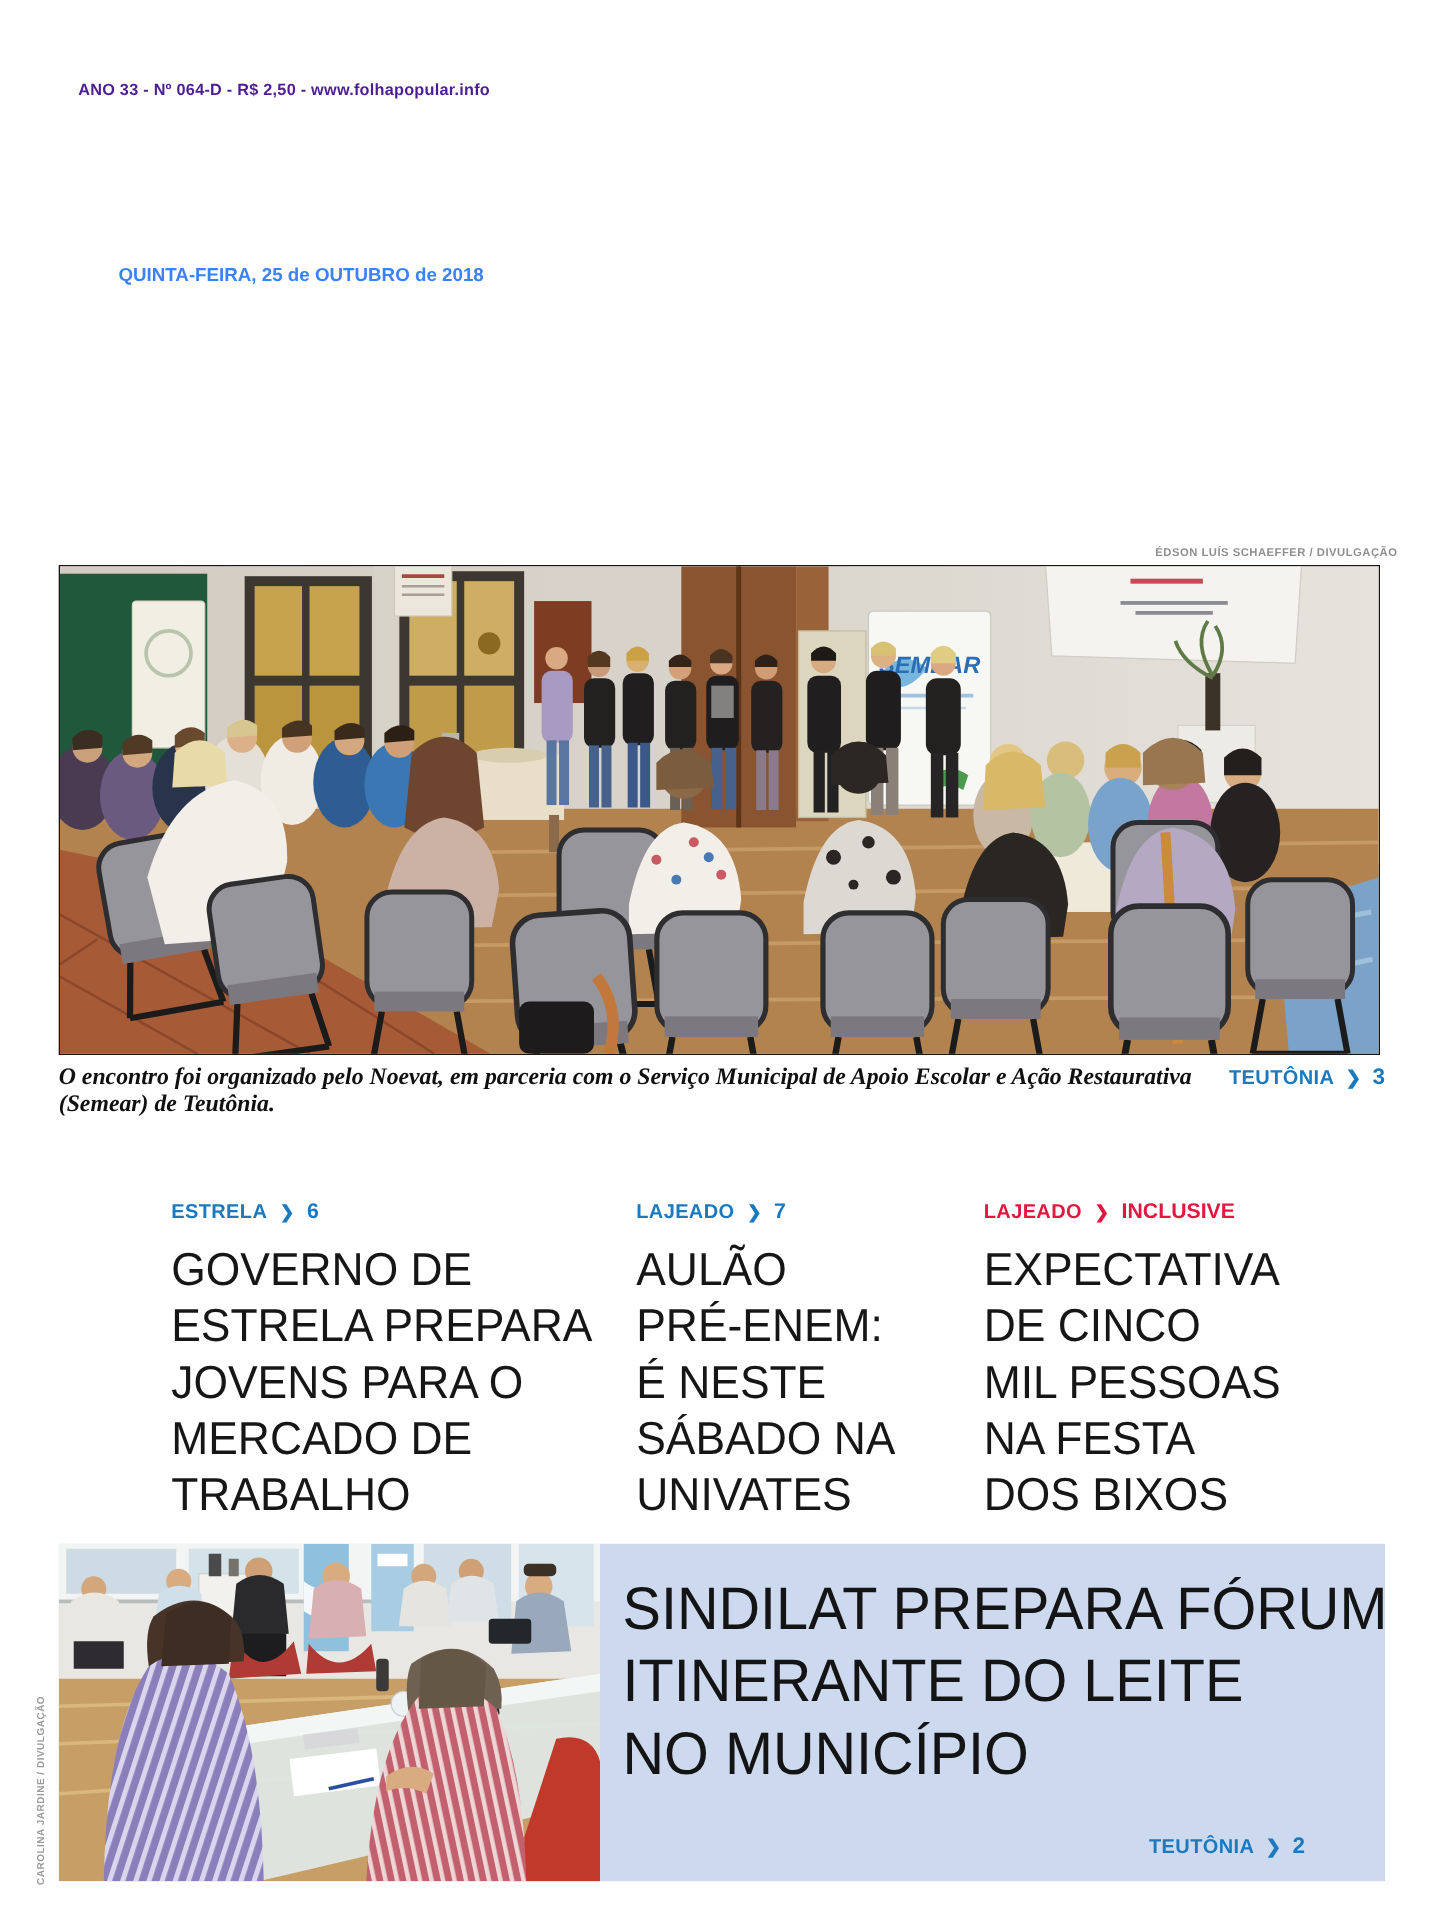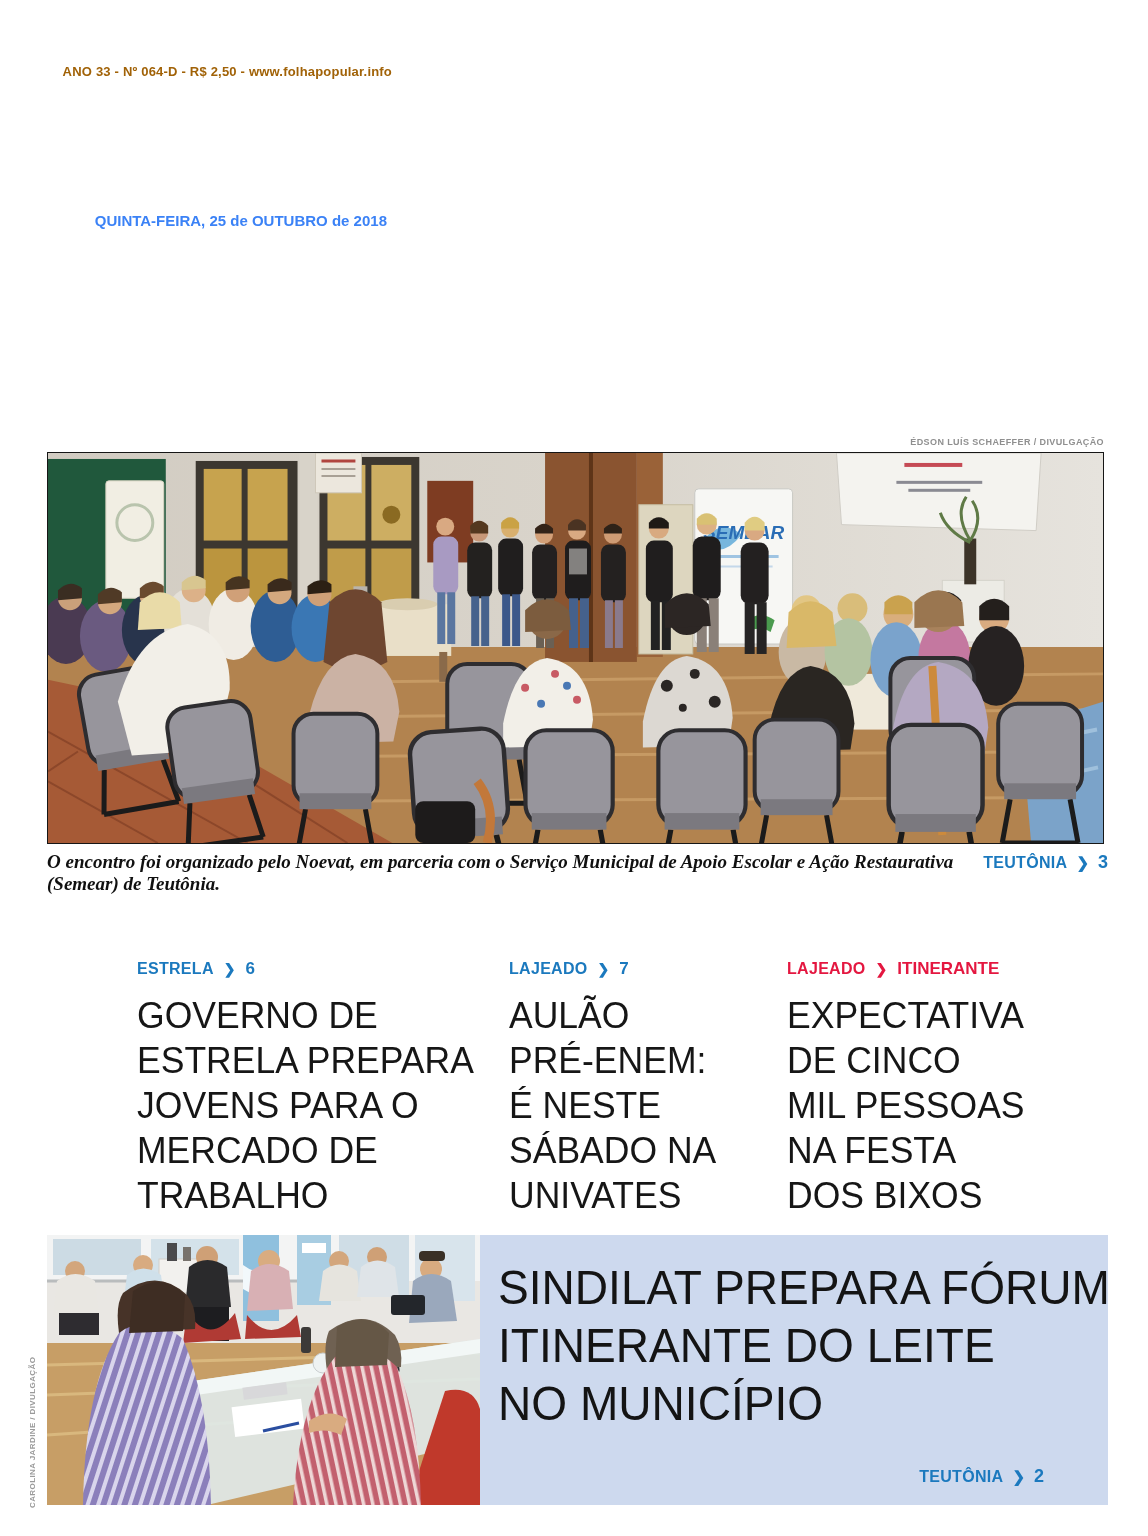--- a/index.html
+++ b/index.html
@@ -9,41 +9,41 @@
     --inclusive-red:#e41740;
     --bottombox:#cdd9ee;
   }
   *{margin:0;padding:0;box-sizing:border-box;}
   html,body{background:#ffffff;}
   body{font-family:"Liberation Sans",sans-serif;}
   .page{position:relative;width:1148px;height:1536px;background:#fff;overflow:hidden;margin:0 auto;}
 
   
   .mast-info{position:absolute;top:64px;left:47px;width:345px;text-align:right;
-    font-size:13px;font-weight:bold;color:#a16207;letter-spacing:.2px;}
+    font-size:13px;font-weight:bold;color:#4c1d95;letter-spacing:.2px;}
   .mast-red{position:absolute;top:88px;left:55px;width:378px;height:122px;background:var(--red);
     clip-path:polygon(0 0,calc(100% - 38px) 0,100% 50%,calc(100% - 38px) 100%,0 100%);
     display:flex;align-items:center;justify-content:center;padding-right:34px;}
   .mast-red .logo1{font-family:"Liberation Serif",serif;font-weight:bold;color:#fff;
     font-size:115px;line-height:1;letter-spacing:-2px;transform:translateY(-6px);}
   .mast-blue{position:absolute;top:62px;left:418px;width:672px;height:177px;background:var(--blue);
     clip-path:polygon(14px 0,100% 0,100% 100%,14px 100%,48px 50%);
     display:flex;align-items:center;justify-content:center;padding-left:40px;}
   .mast-blue .logo2{font-family:"Liberation Serif",serif;font-weight:bold;color:#fff;
     font-size:148px;line-height:1;letter-spacing:-3px;transform:translateY(-8px);}
   .mast-date{position:absolute;top:212px;left:47px;width:340px;text-align:right;
     font-size:15px;font-weight:bold;color:#3b82f6;}
 
   
   .headline{position:absolute;top:262px;left:0;width:1148px;text-align:center;color:#0c0c0c;}
   .headline .hl-line{font-size:70px;line-height:81px;font-weight:400;white-space:nowrap;
     transform:scaleX(.85);transform-origin:50% 50%;}
   .headline .b{font-weight:700;}
 
-  .photo-credit{position:absolute;top:437px;left:47px;width:1057px;text-align:right;
+  .photo-credit{position:absolute;top:437px;left:61px;width:1057px;text-align:right;
     font-size:9px;font-weight:bold;color:#8f8f8f;letter-spacing:.4px;}
 
   .main-photo{position:absolute;top:452px;left:47px;width:1057px;height:392px;
     border:1px solid #161616;background:#cfc9c0;}
   .main-photo svg{display:block;width:100%;height:100%;}
 
   
   .caption-row{position:absolute;top:851px;left:47px;width:1061px;display:flex;
     justify-content:space-between;align-items:baseline;}
   .caption{font-family:"Liberation Serif",serif;font-style:italic;font-weight:bold;
@@ -401,21 +401,21 @@
         <div>PRÉ-ENEM:</div>
         <div>É NESTE</div>
         <div>SÁBADO NA</div>
         <div>UNIVATES</div>
       </div>
     </div>
     <div class="teaser c3">
       <div class="kicker">
         <span class="k-name">LAJEADO</span>
         <span class="k-arrow">❯</span>
-        <span class="k-page">ITINERANTE</span>
+        <span class="k-page">INCLUSIVE</span>
       </div>
       <div class="t-head">
         <div>EXPECTATIVA</div>
         <div>DE CINCO</div>
         <div>MIL PESSOAS</div>
         <div>NA FESTA</div>
         <div>DOS BIXOS</div>
       </div>
     </div>
   </div>

